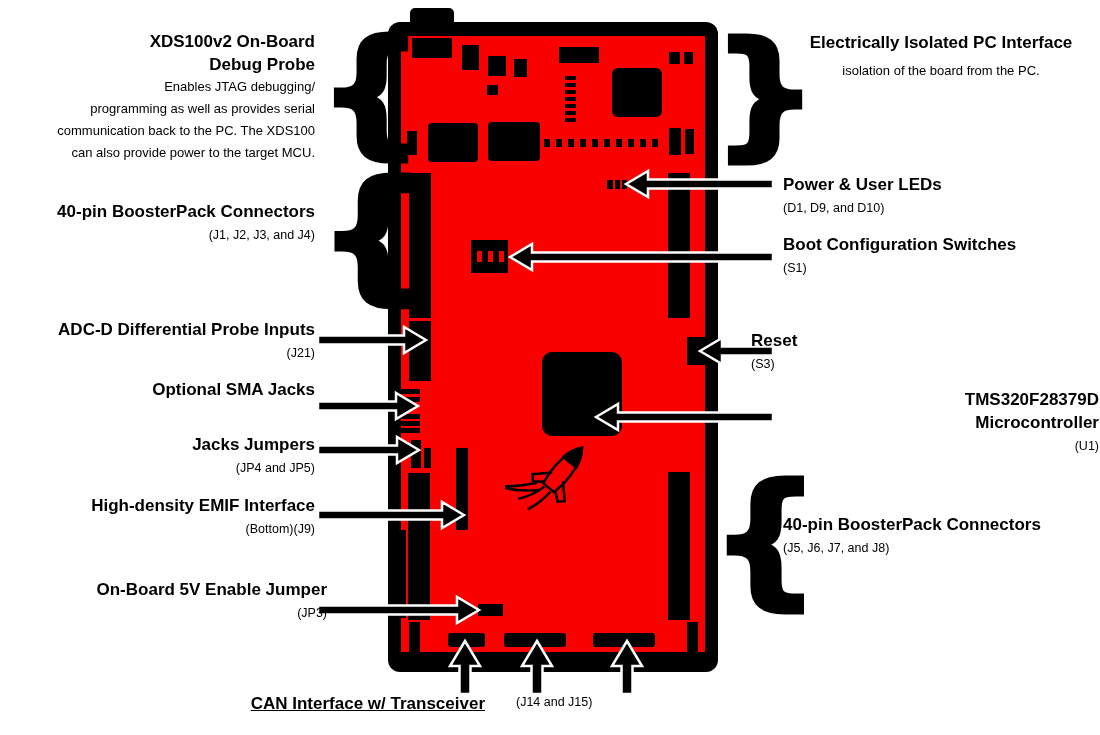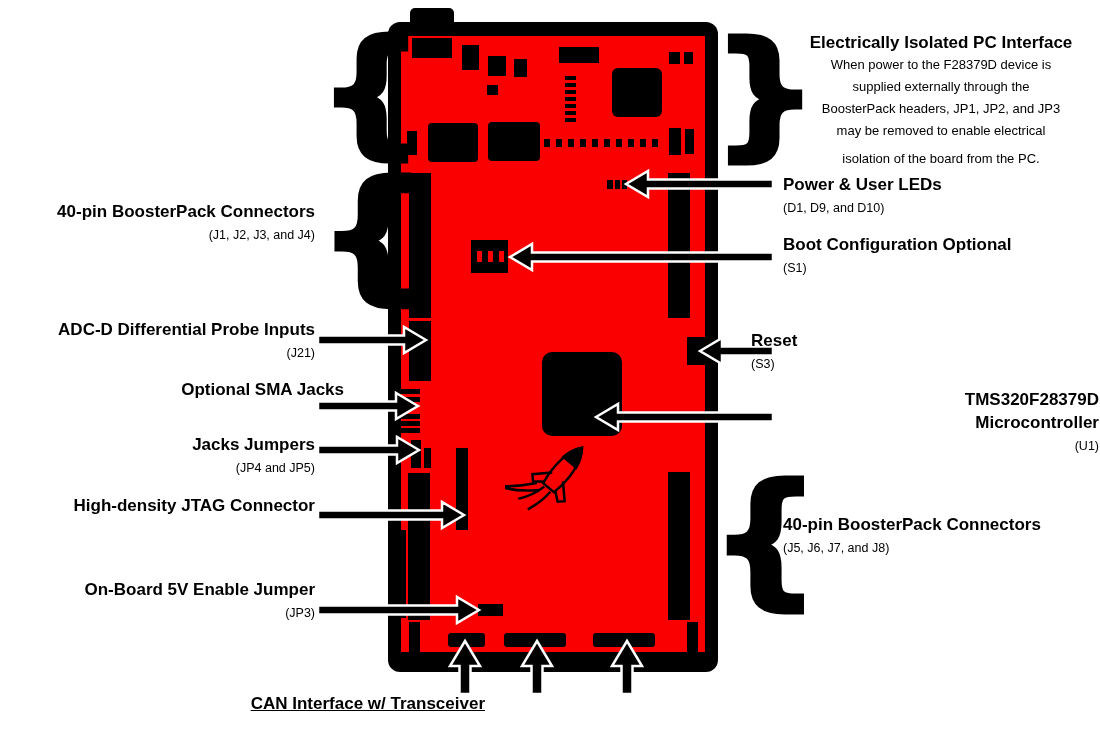--- a/index.html
+++ b/index.html
@@ -132,72 +132,78 @@
   <svg class="arrow" style="left:447px;top:639px;" width="36" height="57">
     <polygon points="18,2 33,27 23.5,27 23.5,55 12.5,55 12.5,27 3,27"></polygon>
     </svg>
   <svg class="arrow" style="left:519px;top:639px;" width="36" height="57">
     <polygon points="18,2 33,27 23.5,27 23.5,55 12.5,55 12.5,27 3,27"></polygon>
     </svg>
   <svg class="arrow" style="left:609px;top:639px;" width="36" height="57">
     <polygon points="18,2 33,27 23.5,27 23.5,55 12.5,55 12.5,27 3,27"></polygon>
     </svg>
 
+  <div class="lbl ralign" style="left:0;top:30px;width:315px;">
+    <div class="t">XDS100v2 On-Board
+Debug Probe</div>
+    <div class="d">Enables JTAG debugging/
+programming as well as provides serial
+communication back to the PC. The XDS100
+can also provide power to the target MCU.</div>
+  </div>
   <div class="lbl ralign" style="left:0;top:200px;width:315px;">
     <div class="t">40-pin BoosterPack Connectors</div>
     <div class="s">(J1, J2, J3, and J4)</div>
   </div>
   <div class="lbl ralign" style="left:0;top:318px;width:315px;">
     <div class="t">ADC-D Differential Probe Inputs</div>
     <div class="s">(J21)</div>
   </div>
-  <div class="lbl ralign" style="left:0;top:378px;width:315px;margin-left:29px;">
+  <div class="lbl ralign" style="left:0;top:378px;width:315px;">
     <div class="t">Optional SMA Jacks</div>
   </div>
   <div class="lbl ralign" style="left:0;top:433px;width:315px;">
     <div class="t">Jacks Jumpers</div>
     <div class="s">(JP4 and JP5)</div>
   </div>
   <div class="lbl ralign" style="left:0;top:494px;width:315px;">
-    <div class="t">High-density JTAG Connector</div>
-  </div>
-  <div class="lbl ralign" style="left:0;top:578px;width:315px;">
+    <div class="t">High-density EMIF Interface</div>
+    <div class="s">(Bottom)(J9)</div>
+  </div>
+  <div class="lbl ralign" style="left:0;top:578px;width:315px;padding-left:12px;">
     <div class="t">On-Board 5V Enable Jumper</div>
     <div class="s">(JP3)</div>
   </div>
 
   <div class="lbl" style="left:783px;top:31px;width:316px;text-align:center;">
     <div class="t">Electrically Isolated PC Interface</div>
-    <div class="d">When power to the F28379D device is
-supplied externally through the
-BoosterPack headers, JP1, JP2, and JP3
-may be removed to enable electrical</div>
     <div class="d2">isolation of the board from the PC.</div>
   </div>
   <div class="lbl" style="left:783px;top:161px;width:316px;margin-top:12px;">
     <div class="t">Power &amp; User LEDs</div>
     <div class="s">(D1, D9, and D10)</div>
   </div>
   <div class="lbl" style="left:783px;top:233px;width:316px;">
-    <div class="t">Boot Configuration Optional</div>
+    <div class="t">Boot Configuration Switches</div>
     <div class="s">(S1)</div>
   </div>
   <div class="lbl" style="left:751px;top:329px;width:316px;">
     <div class="t">Reset</div>
     <div class="s">(S3)</div>
   </div>
   <div class="lbl" style="left:783px;top:388px;width:316px;text-align:right;">
     <div class="t">TMS320F28379D
 Microcontroller</div>
     <div class="s">(U1)</div>
   </div>
   <div class="lbl" style="left:783px;top:513px;width:316px;">
     <div class="t">40-pin BoosterPack Connectors</div>
     <div class="s">(J5, J6, J7, and J8)</div>
   </div>
 
   <div class="lbl ralign" style="left:160px;top:692px;width:325px;text-decoration:underline;">
     <div class="t">CAN Interface w/ Transceiver</div>
   </div>
   <div class="lbl" style="left:516px;top:690px;width:320px;">
+    <div class="s">(J14 and J15)</div>
   </div>
 
 </div>
 
 </body></html>

